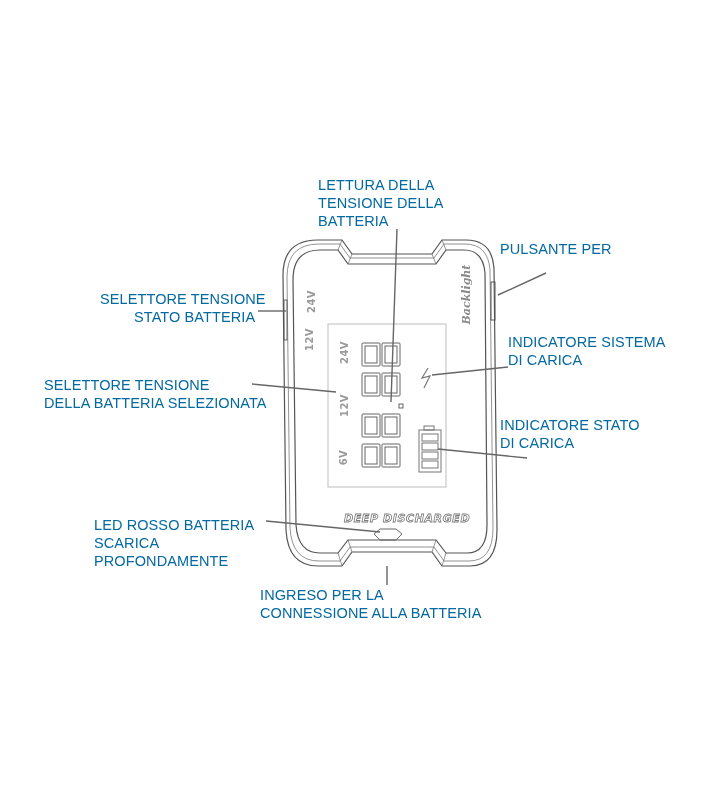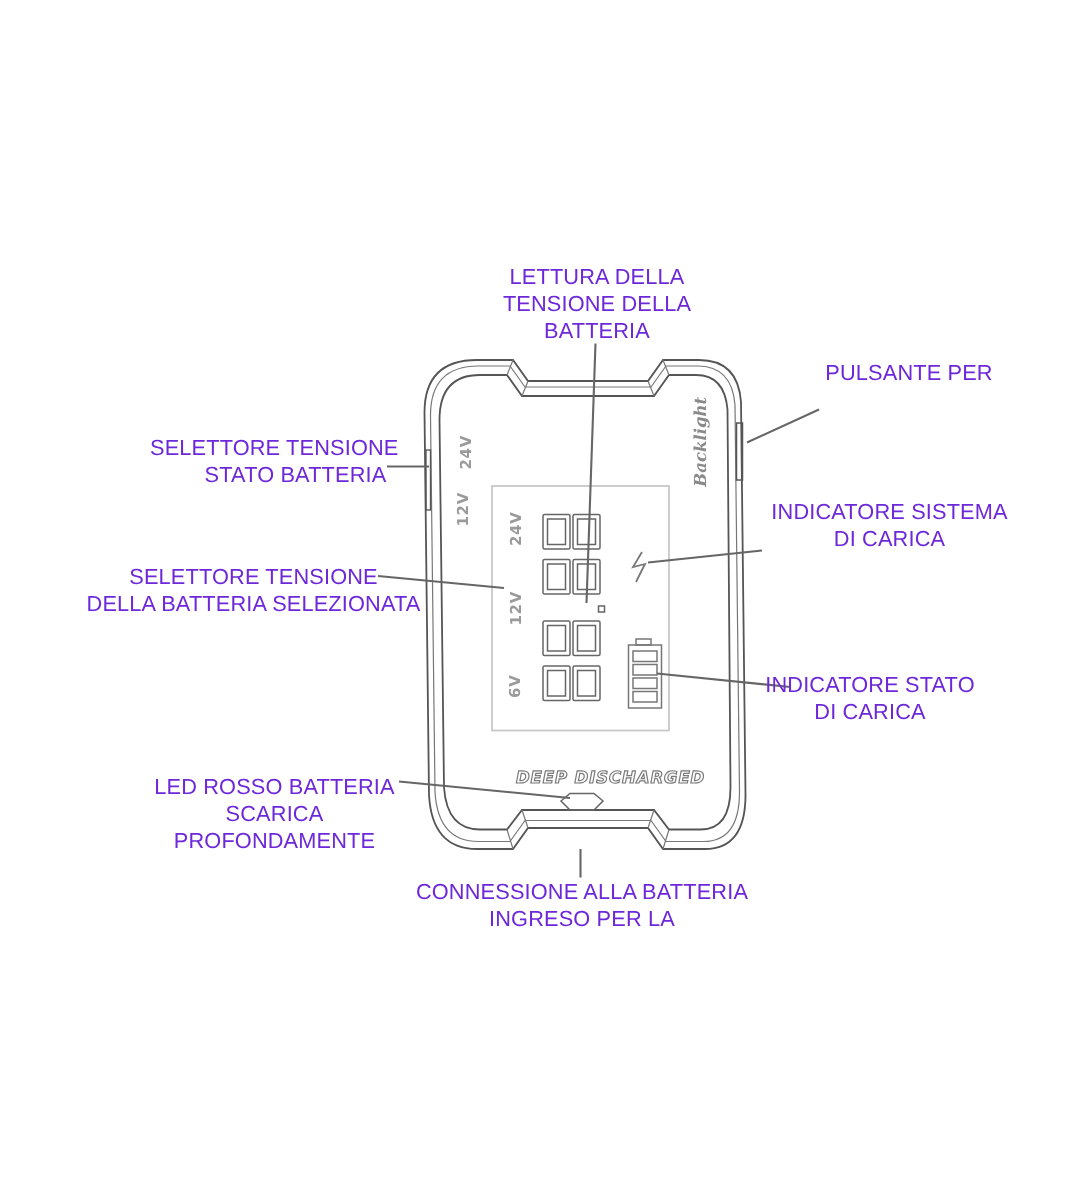--- a/index.html
+++ b/index.html
@@ -1,22 +1,22 @@
 <!DOCTYPE html>
 <html><head>
   <meta charset="utf-8">
   <style>
     html, body { margin: 0; padding: 0; background: #ffffff; }
     body { width: 728px; height: 800px; position: relative; overflow: hidden; font-family: "Liberation Sans", sans-serif; }
     .label {
       position: absolute;
-      color: #6d28d9;
+      color: #0369a1;
       font-size: 14.5px;
       line-height: 18px;
-      text-align: center;
+      text-align: left;
       white-space: nowrap;
       letter-spacing: 0.1px;
     }
     .label span { display: block; }
     svg.diagram { position: absolute; left: 0; top: 0; }
     .vtext {
       position: absolute;
       font-family: "DejaVu Sans", sans-serif;
       font-weight: bold;
       font-size: 10px;
@@ -147,27 +147,27 @@
 <div class="label" style="left:508px; top:333px; width:170px;">
   <span>INDICATORE SISTEMA</span>
   <span>DI CARICA</span>
 </div>
 
 <div class="label" style="left:44px; top:376px; width:250px;">
   <span>SELETTORE TENSIONE</span>
   <span>DELLA BATTERIA SELEZIONATA</span>
 </div>
 
-<div class="label" style="left:500px; top:448px; width:160px;">
+<div class="label" style="left:500px; top:416px; width:160px;">
   <span>INDICATORE STATO</span>
   <span>DI CARICA</span>
 </div>
 
 <div class="label" style="left:94px; top:516px; width:178px;">
   <span>LED ROSSO BATTERIA</span>
   <span>SCARICA</span>
   <span>PROFONDAMENTE</span>
 </div>
 
 <div class="label" style="left:260px; top:586px; width:256px;">
+  <span>INGRESO PER LA</span>
   <span>CONNESSIONE ALLA BATTERIA</span>
-  <span>INGRESO PER LA</span>
 </div>
 
 </body></html>

